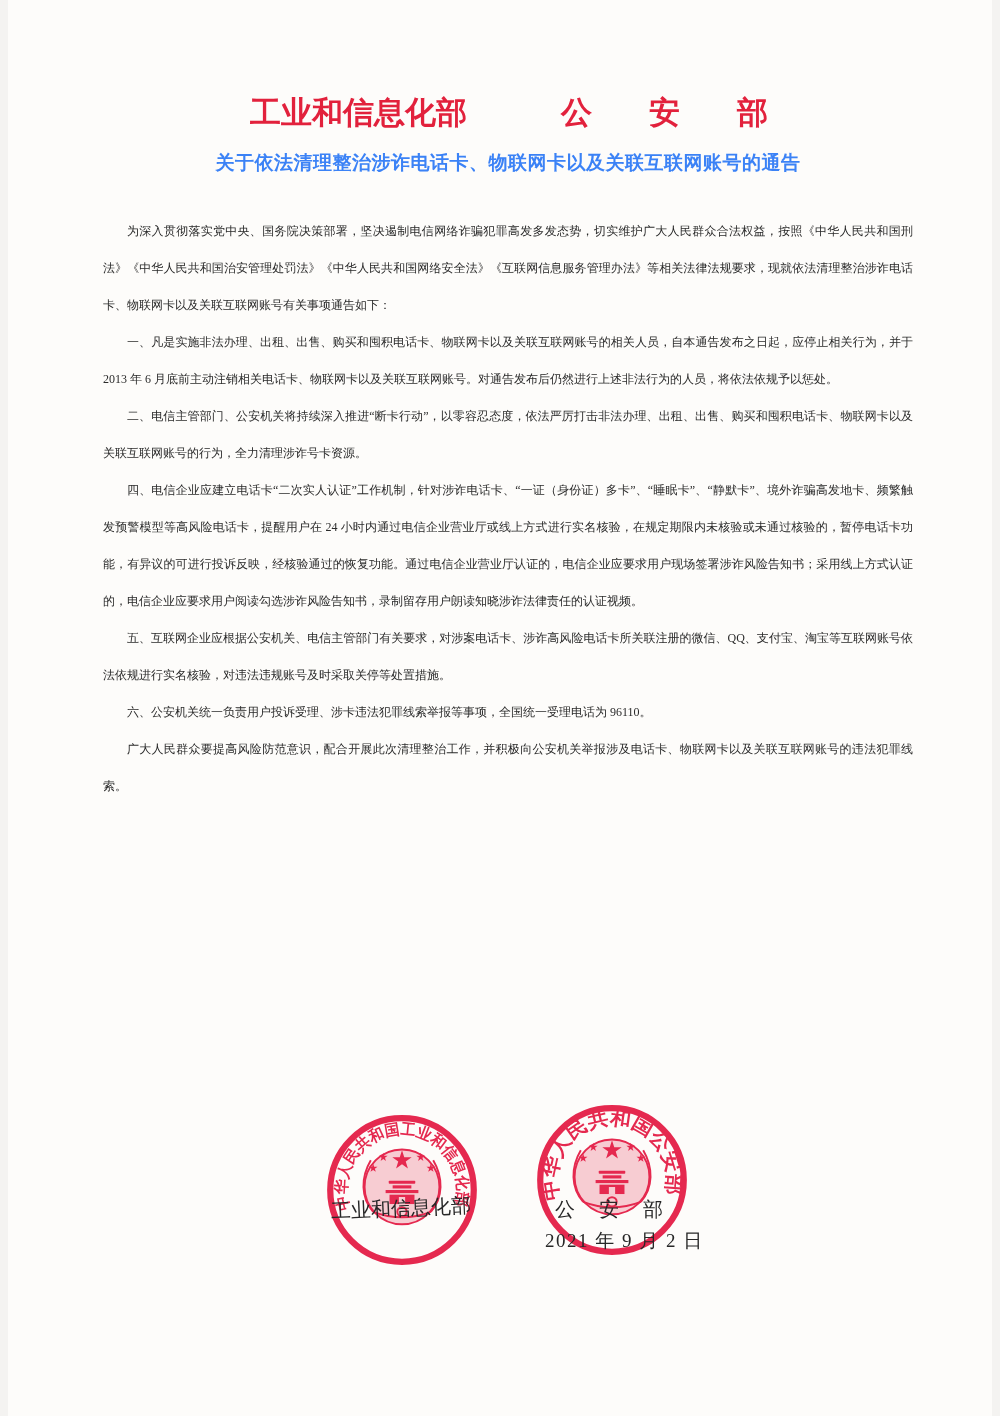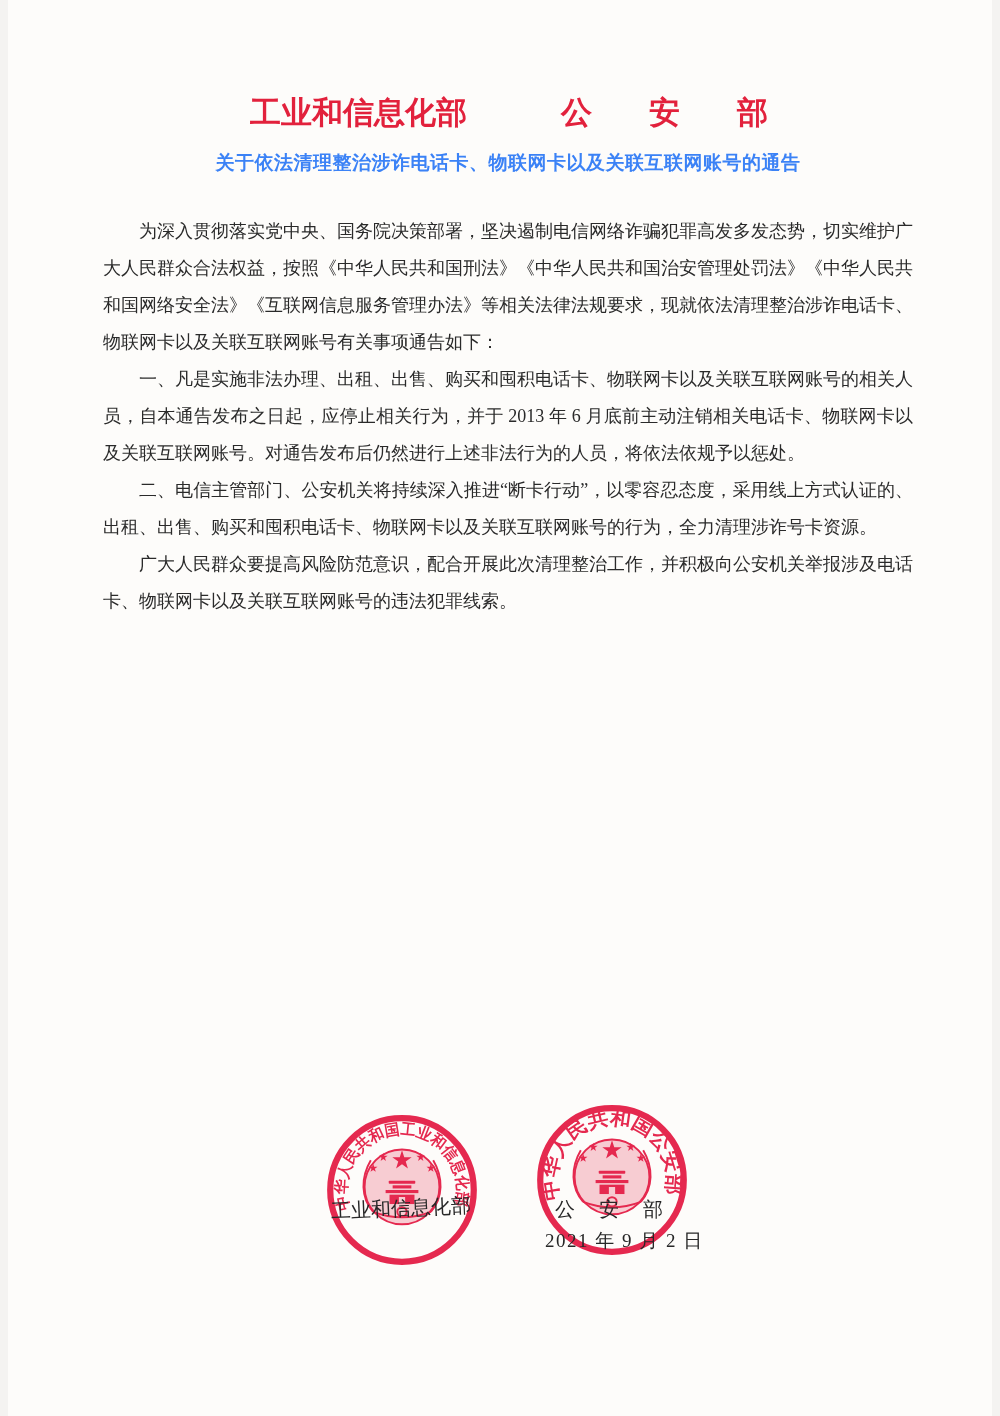--- a/index.html
+++ b/index.html
@@ -24,21 +24,21 @@
     letter-spacing:57px; white-space:nowrap;
   }
   .doc-title {
     position:absolute; left:0; top:150px; width:1000px;
     margin:0; text-align:center;
     font-size:19px; font-weight:bold; color:#3b82f6;
     letter-spacing:0.5px;
   }
   .body-text {
     position:absolute; left:95px; top:213px; width:810px;
-    font-size:18px; line-height:37px;
+    font-size:12px; line-height:37px;
     text-align:justify; text-justify:inter-ideograph;
   }
   .body-text p { margin:0; text-indent:2em; }
   
   .seal-layer { position:absolute; left:0; top:1090px; width:1000px; height:326px; }
   .seal-svg { position:absolute; left:0; top:0; }
   .seal-ring-text { font-family:"Liberation Serif","DejaVu Serif",serif; font-weight:bold; }
   .sig-text {
     position:absolute; color:#272727; white-space:nowrap; z-index:2;
     font-family:"Liberation Serif","DejaVu Serif",serif;
@@ -53,21 +53,24 @@
 <div class="page">
 
   <span class="gov-left">工业和信息化部</span>
   <span class="gov-right">公安部</span>
 
   <h1 class="doc-title">关于依法清理整治涉诈电话卡、物联网卡以及关联互联网账号的通告</h1>
 
   <div class="body-text">
     <p>为深入贯彻落实党中央、国务院决策部署，坚决遏制电信网络诈骗犯罪高发多发态势，切实维护广大人民群众合法权益，按照《中华人民共和国刑法》《中华人民共和国治安管理处罚法》《中华人民共和国网络安全法》《互联网信息服务管理办法》等相关法律法规要求，现就依法清理整治涉诈电话卡、物联网卡以及关联互联网账号有关事项通告如下：</p>
     <p>一、凡是实施非法办理、出租、出售、购买和囤积电话卡、物联网卡以及关联互联网账号的相关人员，自本通告发布之日起，应停止相关行为，并于 2013 年 6 月底前主动注销相关电话卡、物联网卡以及关联互联网账号。对通告发布后仍然进行上述非法行为的人员，将依法依规予以惩处。</p>
-    <p>二、电信主管部门、公安机关将持续深入推进“断卡行动”，以零容忍态度，采用线上方式认证的、出租、出售、购买和囤积电话卡、物联网卡以及关联互联网账号的行为，全力清理涉诈号卡资源。</p>
+    <p>二、电信主管部门、公安机关将持续深入推进“断卡行动”，以零容忍态度，依法严厉打击非法办理、出租、出售、购买和囤积电话卡、物联网卡以及关联互联网账号的行为，全力清理涉诈号卡资源。</p>
+    <p>四、电信企业应建立电话卡“二次实人认证”工作机制，针对涉诈电话卡、“一证（身份证）多卡”、“睡眠卡”、“静默卡”、境外诈骗高发地卡、频繁触发预警模型等高风险电话卡，提醒用户在 24 小时内通过电信企业营业厅或线上方式进行实名核验，在规定期限内未核验或未通过核验的，暂停电话卡功能，有异议的可进行投诉反映，经核验通过的恢复功能。通过电信企业营业厅认证的，电信企业应要求用户现场签署涉诈风险告知书；采用线上方式认证的，电信企业应要求用户阅读勾选涉诈风险告知书，录制留存用户朗读知晓涉诈法律责任的认证视频。</p>
+    <p>五、互联网企业应根据公安机关、电信主管部门有关要求，对涉案电话卡、涉诈高风险电话卡所关联注册的微信、QQ、支付宝、淘宝等互联网账号依法依规进行实名核验，对违法违规账号及时采取关停等处置措施。</p>
+    <p>六、公安机关统一负责用户投诉受理、涉卡违法犯罪线索举报等事项，全国统一受理电话为 96110。</p>
     <p>广大人民群众要提高风险防范意识，配合开展此次清理整治工作，并积极向公安机关举报涉及电话卡、物联网卡以及关联互联网账号的违法犯罪线索。</p>
   </div>
 
   <div class="seal-layer">
     <svg class="seal-svg" width="1000" height="326" viewBox="0 0 1000 326">
       <defs>
 
         <path id="star-shape" d="M0,-13 L2.9,-4 L12.4,-4 L4.8,1.6 L7.6,10.5 L0,5 L-7.6,10.5 L-4.8,1.6 L-12.4,-4 L-2.9,-4 Z"></path>
 
         <path id="seal-arc" d="M 33.3,124.3 A 71,71 0 1 1 166.7,124.3" fill="none"></path>

